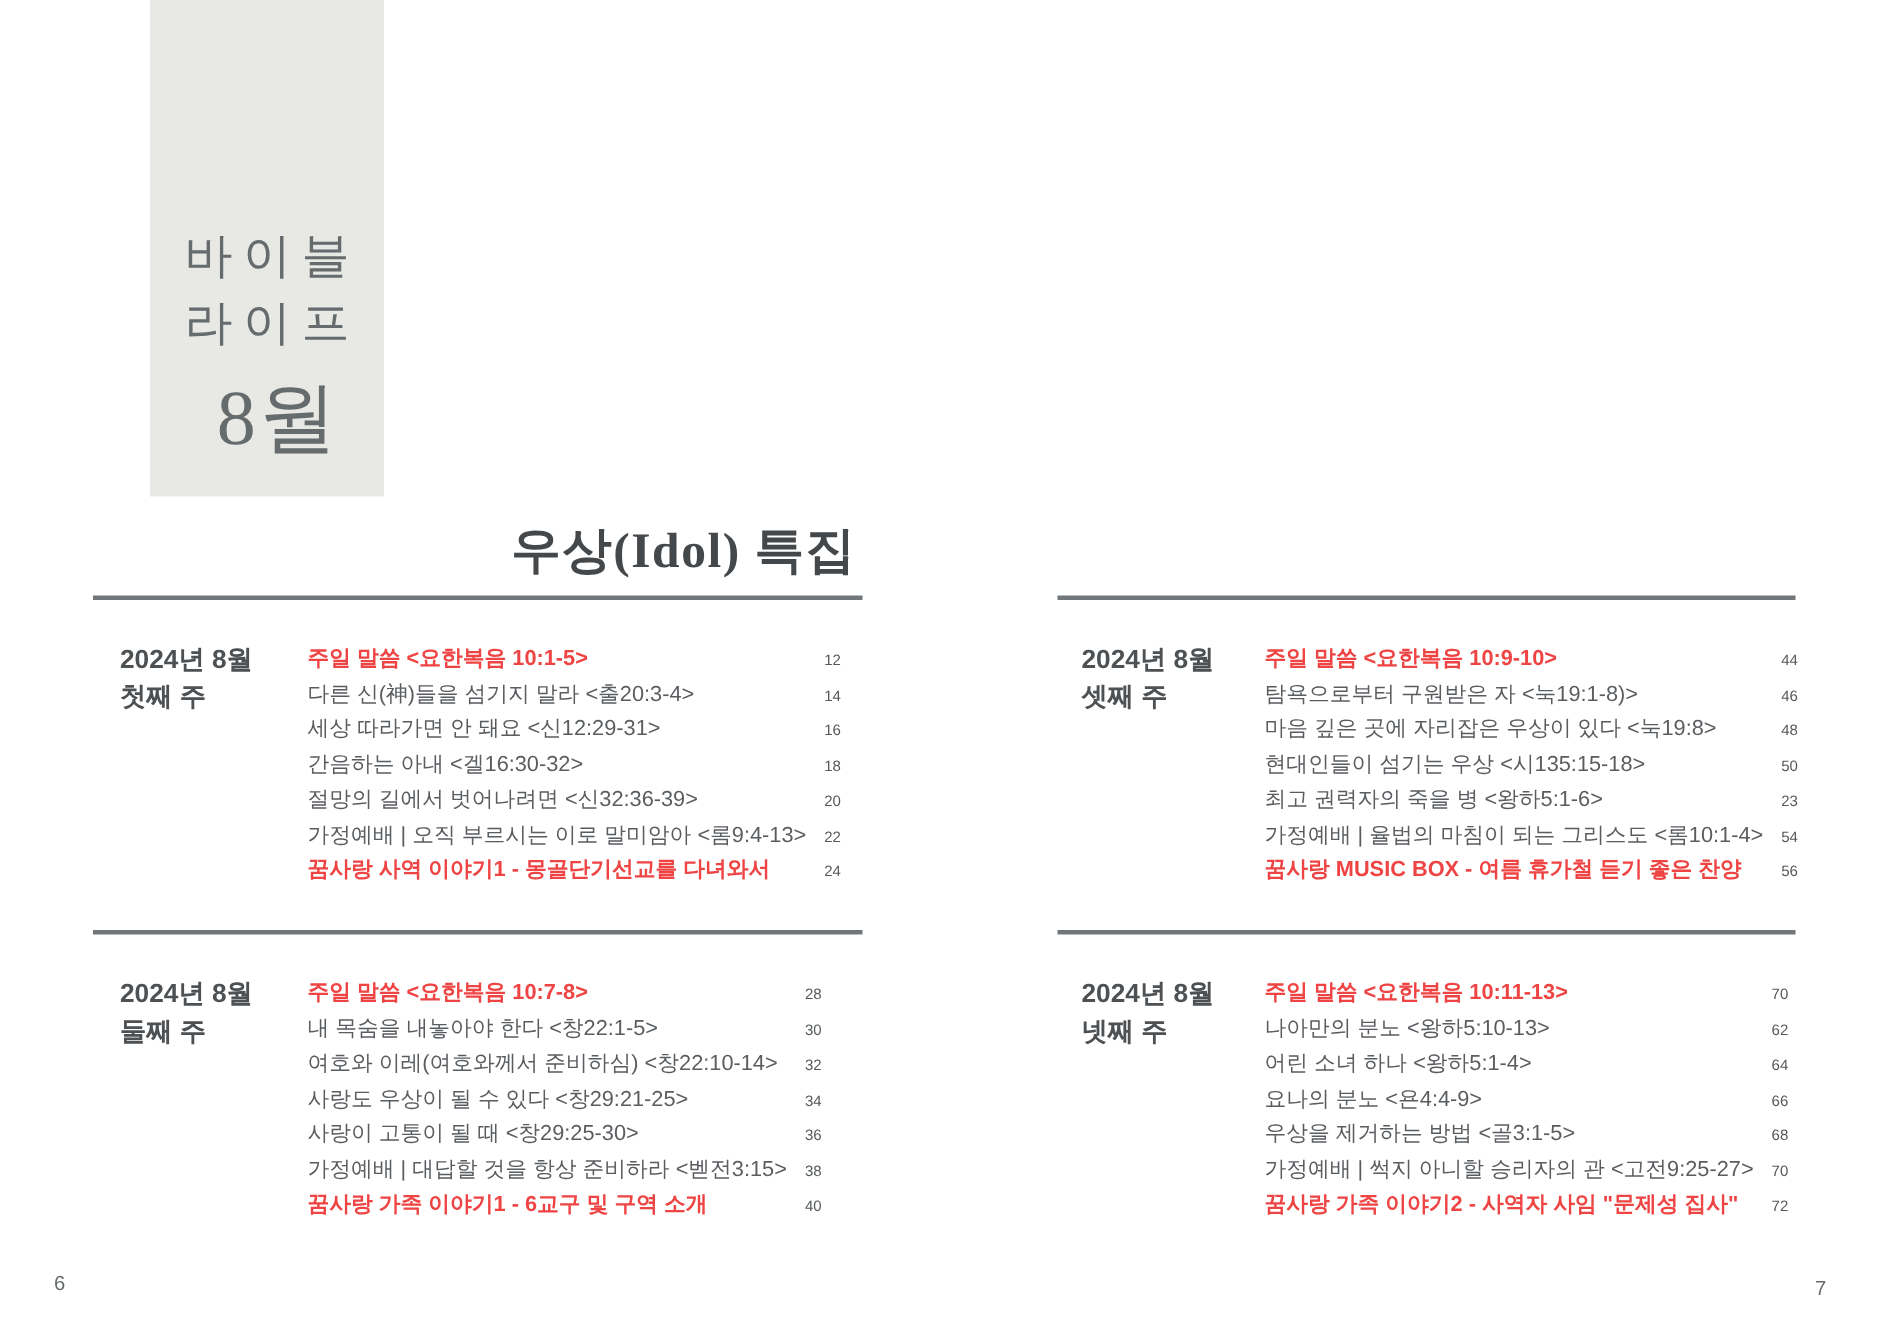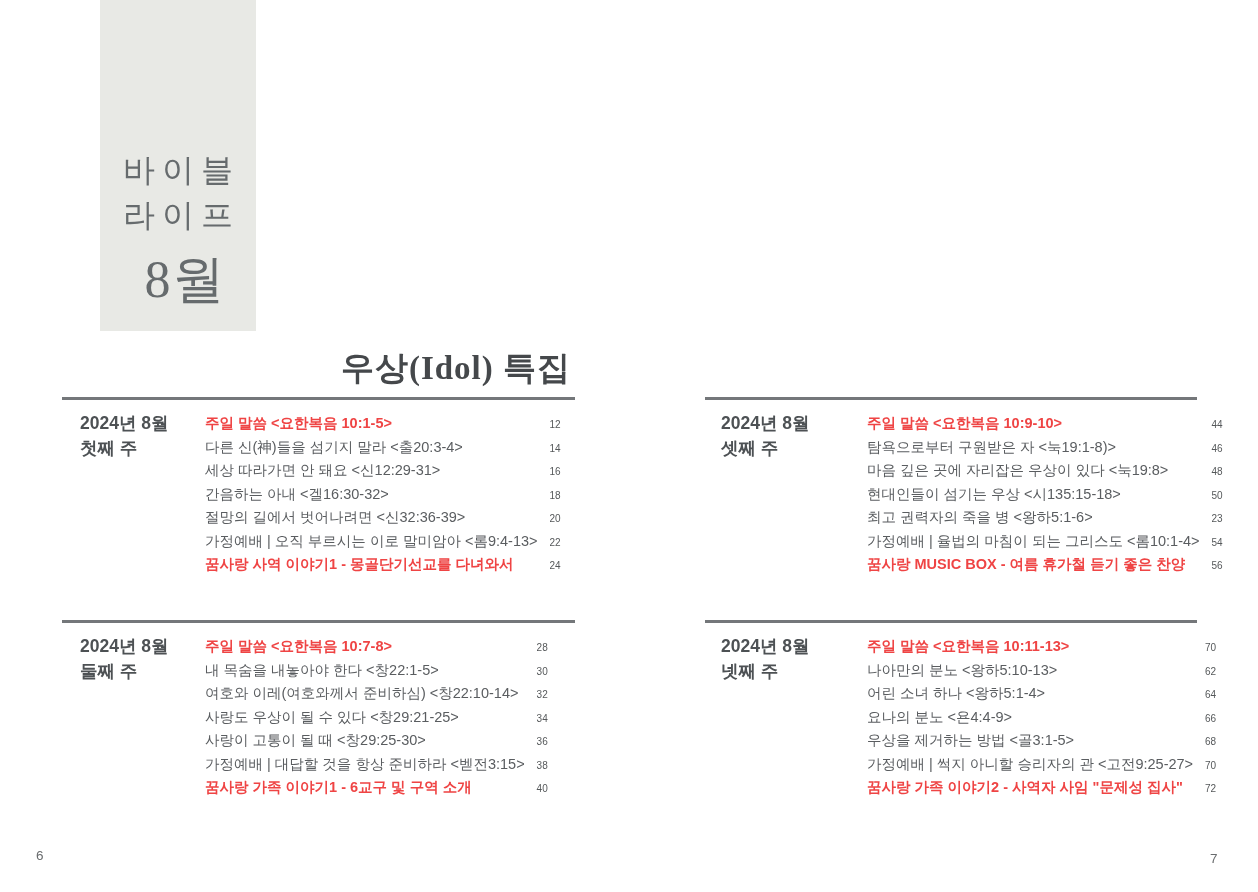--- a/index.html
+++ b/index.html
@@ -23,27 +23,27 @@
     font-family:Liberation Serif, serif;font-weight:700;
     font-size:33px;line-height:44px;color:#45484b;letter-spacing:1px;
   }
   
   .col{position:absolute;top:397px;}
   .col-left{left:62px;width:513px;}
   .col-right{left:705px;width:492px;}
   .sec{position:absolute;left:0;width:100%;border-top:3px solid #74777a;box-sizing:border-box;}
   .sec.first{top:0;}
   .sec.second{top:223px;}
-  .sec-body{display:flex;padding-top:11px;}
+  .sec-body{display:flex;padding-top:27px;}
   .date{width:143px;box-sizing:border-box;padding-left:18px;flex:none;
         font-size:17.5px;font-weight:700;line-height:25px;color:#4d5154;}
   .col-right .date{width:138px;padding-left:16px;}
   .entries{flex:1;box-sizing:border-box;padding-top:1px;}
   .col-left .entries{padding-right:33px;}
-  .col-right .entries{padding-right:14px;margin-left:24px;}
+  .col-right .entries{padding-right:14px;}
   .row{display:flex;justify-content:space-between;align-items:baseline;
        height:23.5px;line-height:23.5px;font-size:14.5px;white-space:nowrap;}
   .row .t{overflow:hidden;color:#5a5d60;}
   .row.bold .t{font-weight:700;color:#ef4444;}
   .row .p{margin-left:12px;font-size:10px;color:#55585a;flex:none;}
   
   .folio{position:absolute;font-size:13.5px;color:#696c6e;}
   .folio-left{left:36px;top:848px;}
   .folio-right{left:1210px;top:851px;}
 </style>

